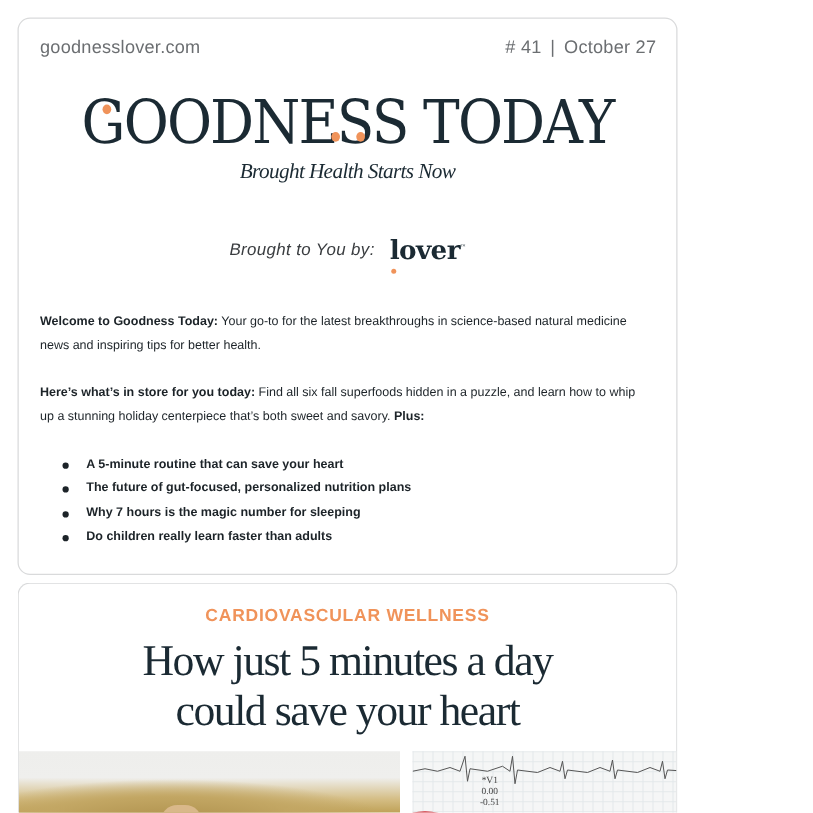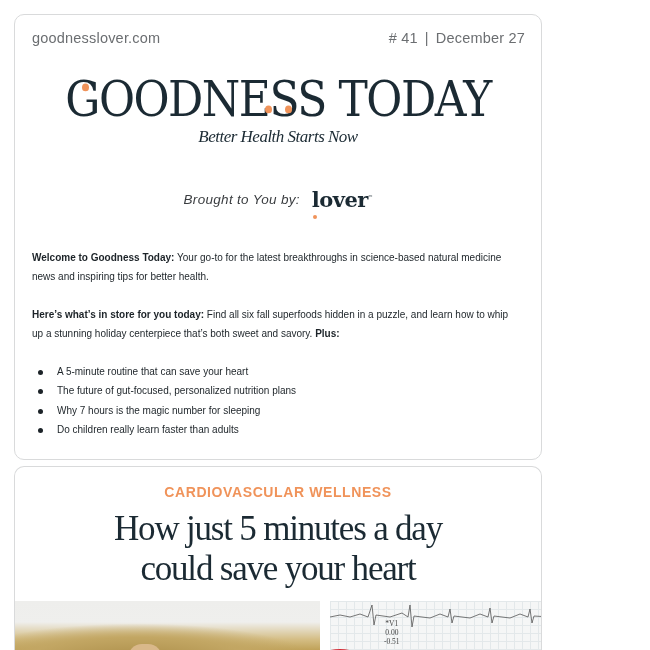--- a/index.html
+++ b/index.html
@@ -20,21 +20,21 @@
     .brought-label { font-style: italic; font-size: 13.5px; color: #3a3d40; letter-spacing: 0.3px; }
     .sponsor-logo { font-family: "DejaVu Serif", serif; font-weight: bold; color: #1b2a33; line-height: 0.85; text-align: right; position: relative; }
     .sponsor-logo .l1 { font-size: 21px; letter-spacing: -0.5px; display: block; }
     .sponsor-logo .l2 { font-size: 21px; letter-spacing: -0.5px; display: block; }
     .sponsor-logo .tm { font-size: 5px; font-weight: normal; vertical-align: super; }
     .sponsor-logo .sdot { position: absolute; left: 1px; top: 24px; width: 4px; height: 4px; border-radius: 50%; background: #f0935a; }
 
     .body-text { position: absolute; top: 233px; left: 17px; right: 20px; font-size: 10px; line-height: 19px; color: #1c2328; }
     .body-text p { margin: 0 0 19px 0; }
     .body-text b { font-weight: bold; }
-    .bullets { list-style: none; padding: 0; margin: 0; }
+    .bullets { list-style: none; padding: 0; margin: 12px; font-weight: bold; }
     .bullets li { position: relative; padding-left: 25px; line-height: 19.3px; }
     .bullets li::before { content: ""; position: absolute; left: 6px; top: 8px; width: 5px; height: 5px; border-radius: 50%; background: #1c2328; }
 
     .kicker { position: absolute; top: 17px; left: 0; right: 0; text-align: center; color: #f0935a; font-weight: bold; font-size: 14px; letter-spacing: 0.6px; }
     .headline { position: absolute; top: 42px; left: 0; right: 0; text-align: center; font-family: "Liberation Serif", serif; font-size: 35px; line-height: 40px; color: #1b2a33; letter-spacing: -1.2px; }
 
     .img-left { position: absolute; top: 134px; left: 0; width: 305px; height: 70px; background: linear-gradient(180deg, #eeeeec 0%, #efefed 30%, #d4bd84 55%, #b9994a 75%, #cfb77a 100%); overflow: hidden; }
     .img-left .hill { position: absolute; left: 0; top: 22px; width: 305px; height: 40px; background: radial-gradient(ellipse at 40% 100%, #a88a45 0%, #c2a663 45%, transparent 70%); }
     .img-left .hat { position: absolute; left: 113px; top: 43px; width: 34px; height: 22px; border-radius: 14px 14px 0 0; background: #d9b88a; }
     .img-right { position: absolute; top: 134px; left: 315px; width: 305px; height: 70px; background-color: #f5f6f6; background-image: linear-gradient(#e3e8ea 1px, transparent 1px), linear-gradient(90deg, #e3e8ea 1px, transparent 1px); background-size: 8px 8px; overflow: hidden; }
@@ -43,32 +43,32 @@
     .stetho { position: absolute; left: 268px; top: -10px; width: 20px; height: 90px; background: #cf1f31; border-radius: 10px; transform: rotate(-22deg); }
     .blob { position: absolute; left: -20px; top: 48px; width: 60px; height: 40px; border-radius: 50%; background: #d42b35; }
   </style>
 </head>
 <body>
 
 <div class="card card1">
   <div class="topbar">
     <span>goodnesslover.com</span>
     <span class="issue">
-      <span># 41</span><span class="sep">|</span><span>December 27</span>
+      <span># 41</span><span class="sep">|</span><span>October 27</span>
     </span>
   </div>
 
   <div class="masthead">
     <div class="logo">
       <span>GOODNESS TODAY</span>
       <span class="dot" style="left:17px; top:8px;"></span>
       <span class="dot" style="left:200px; top:28px;"></span>
       <span class="dot" style="left:220px; top:28px;"></span>
     </div>
-    <div class="tagline">Better Health Starts Now</div>
+    <div class="tagline">Brought Health Starts Now</div>
   </div>
 
   <div class="brought">
     <span class="brought-label">Brought to You by:</span>
     <div class="sponsor-logo">
       <span class="l2"><span>lover</span><span class="tm">™</span></span>
       <span class="sdot"></span>
     </div>
   </div>
 

